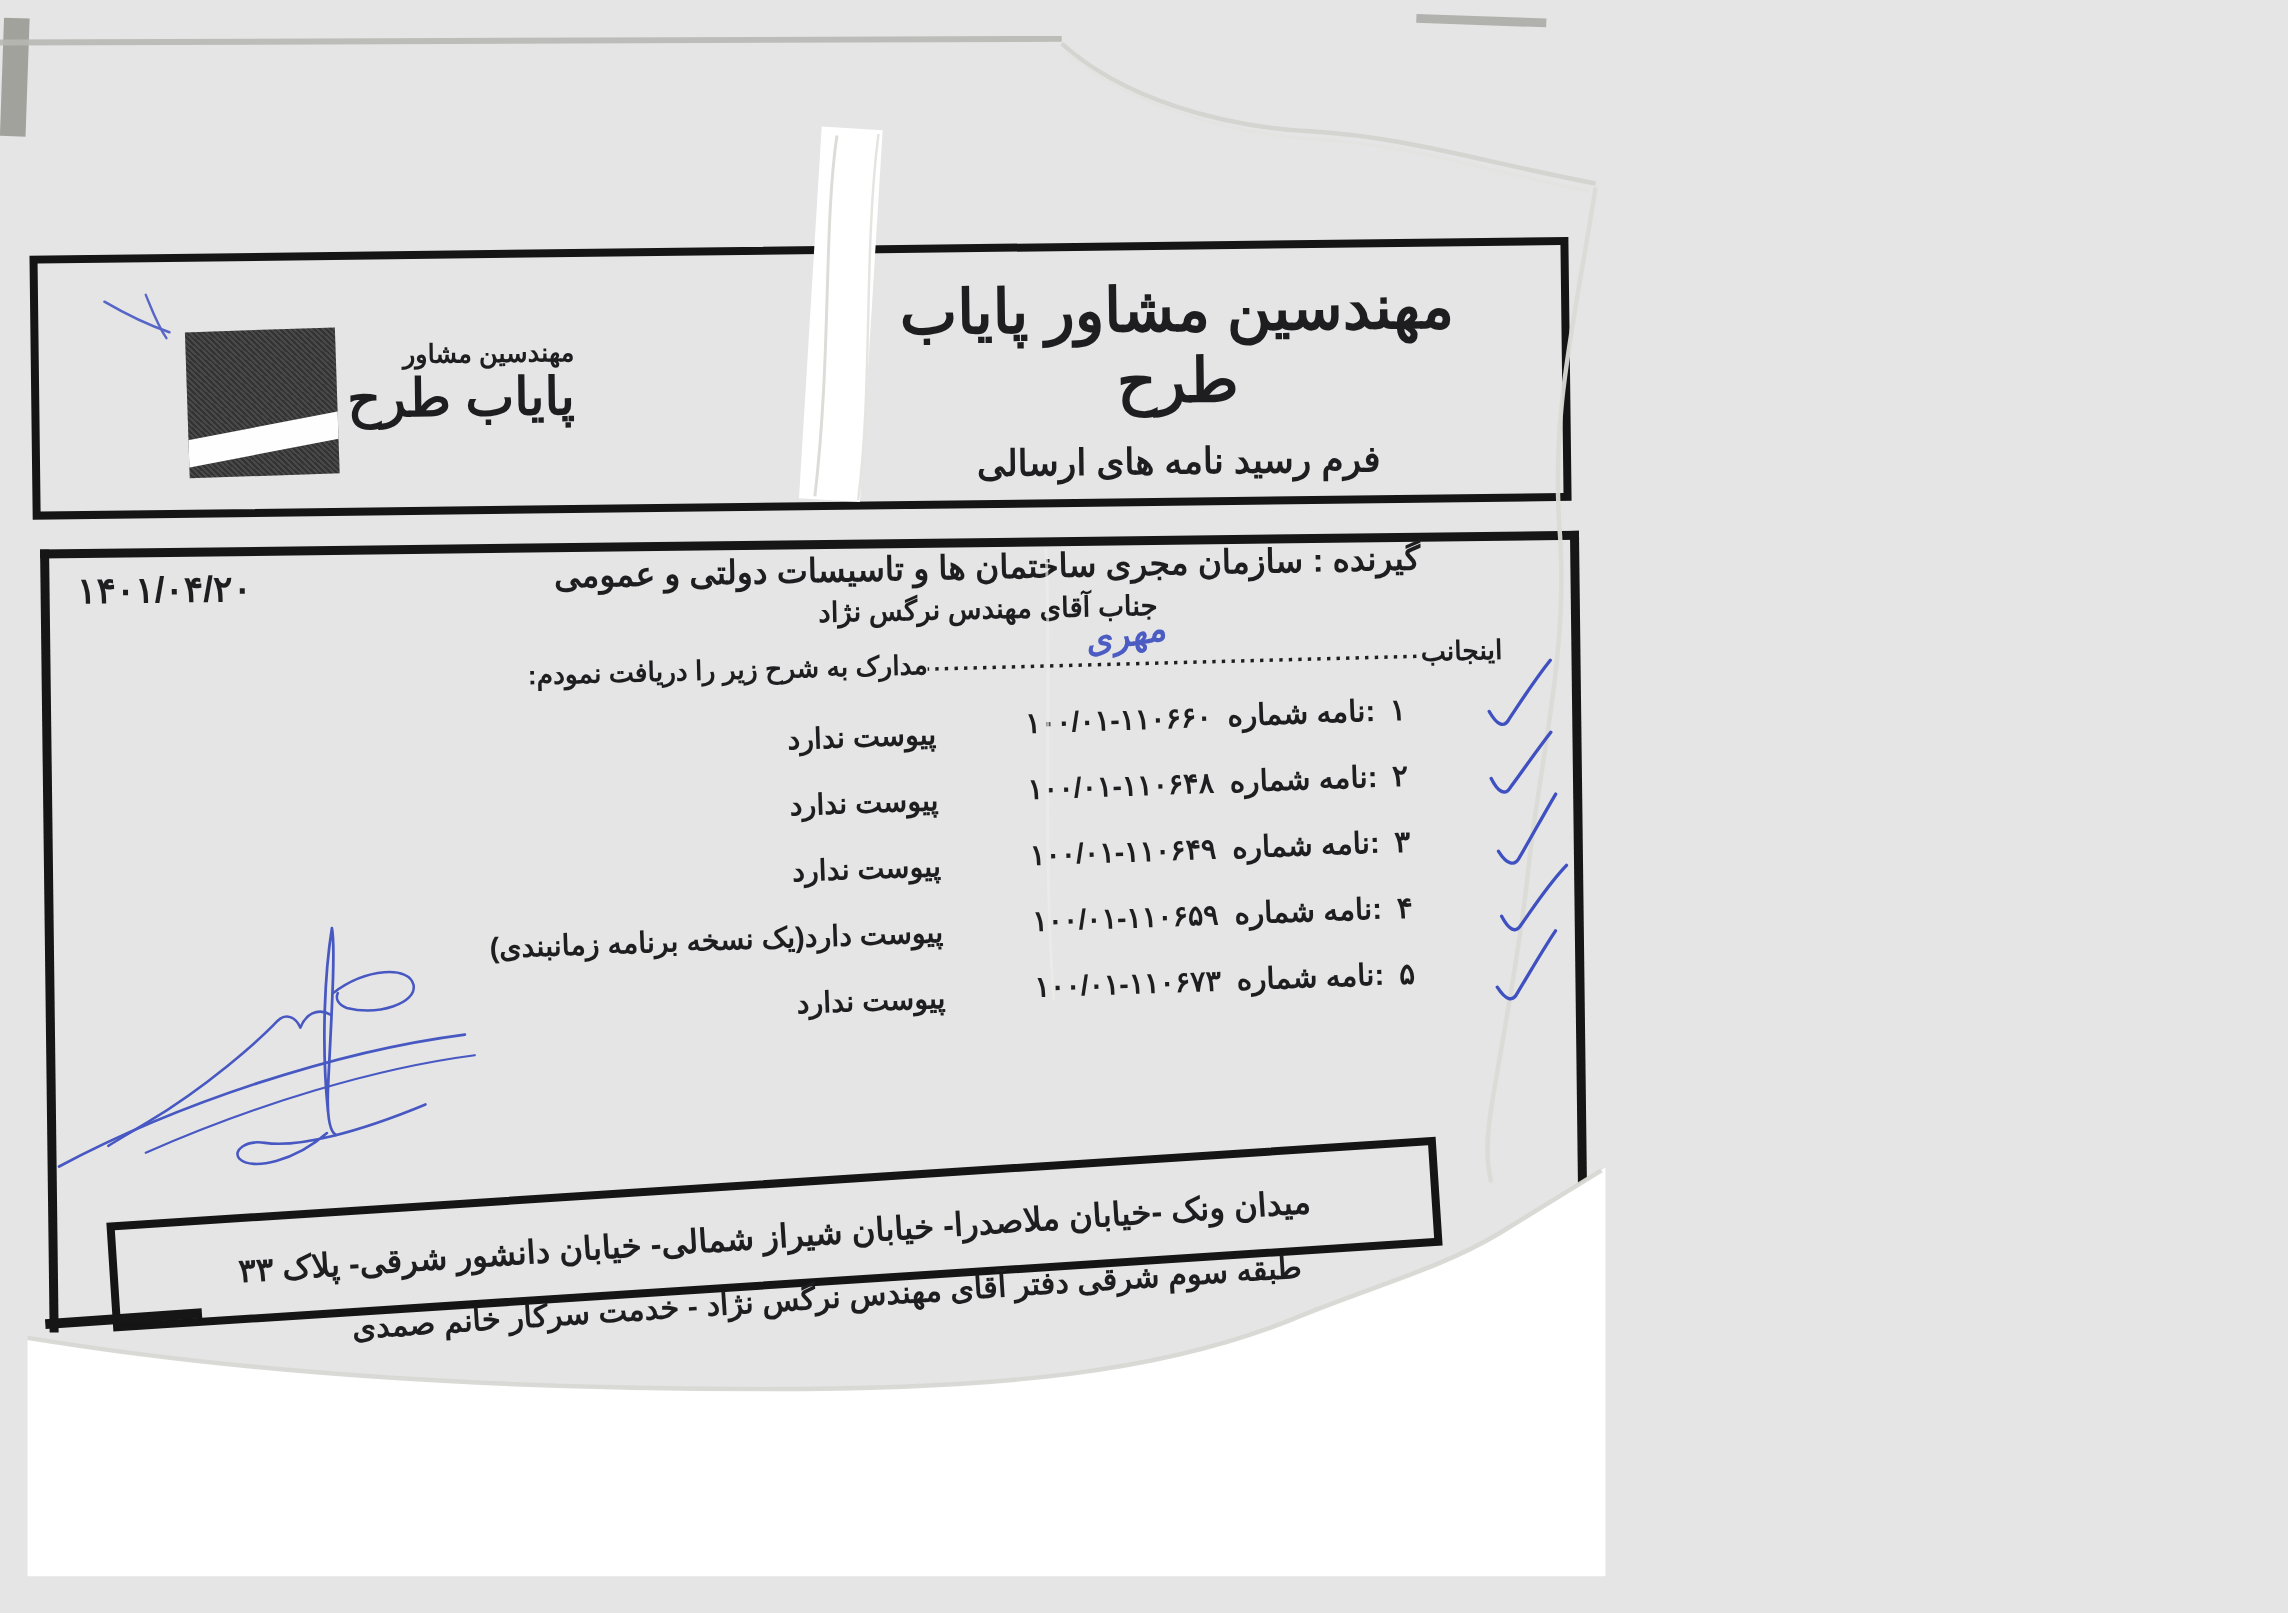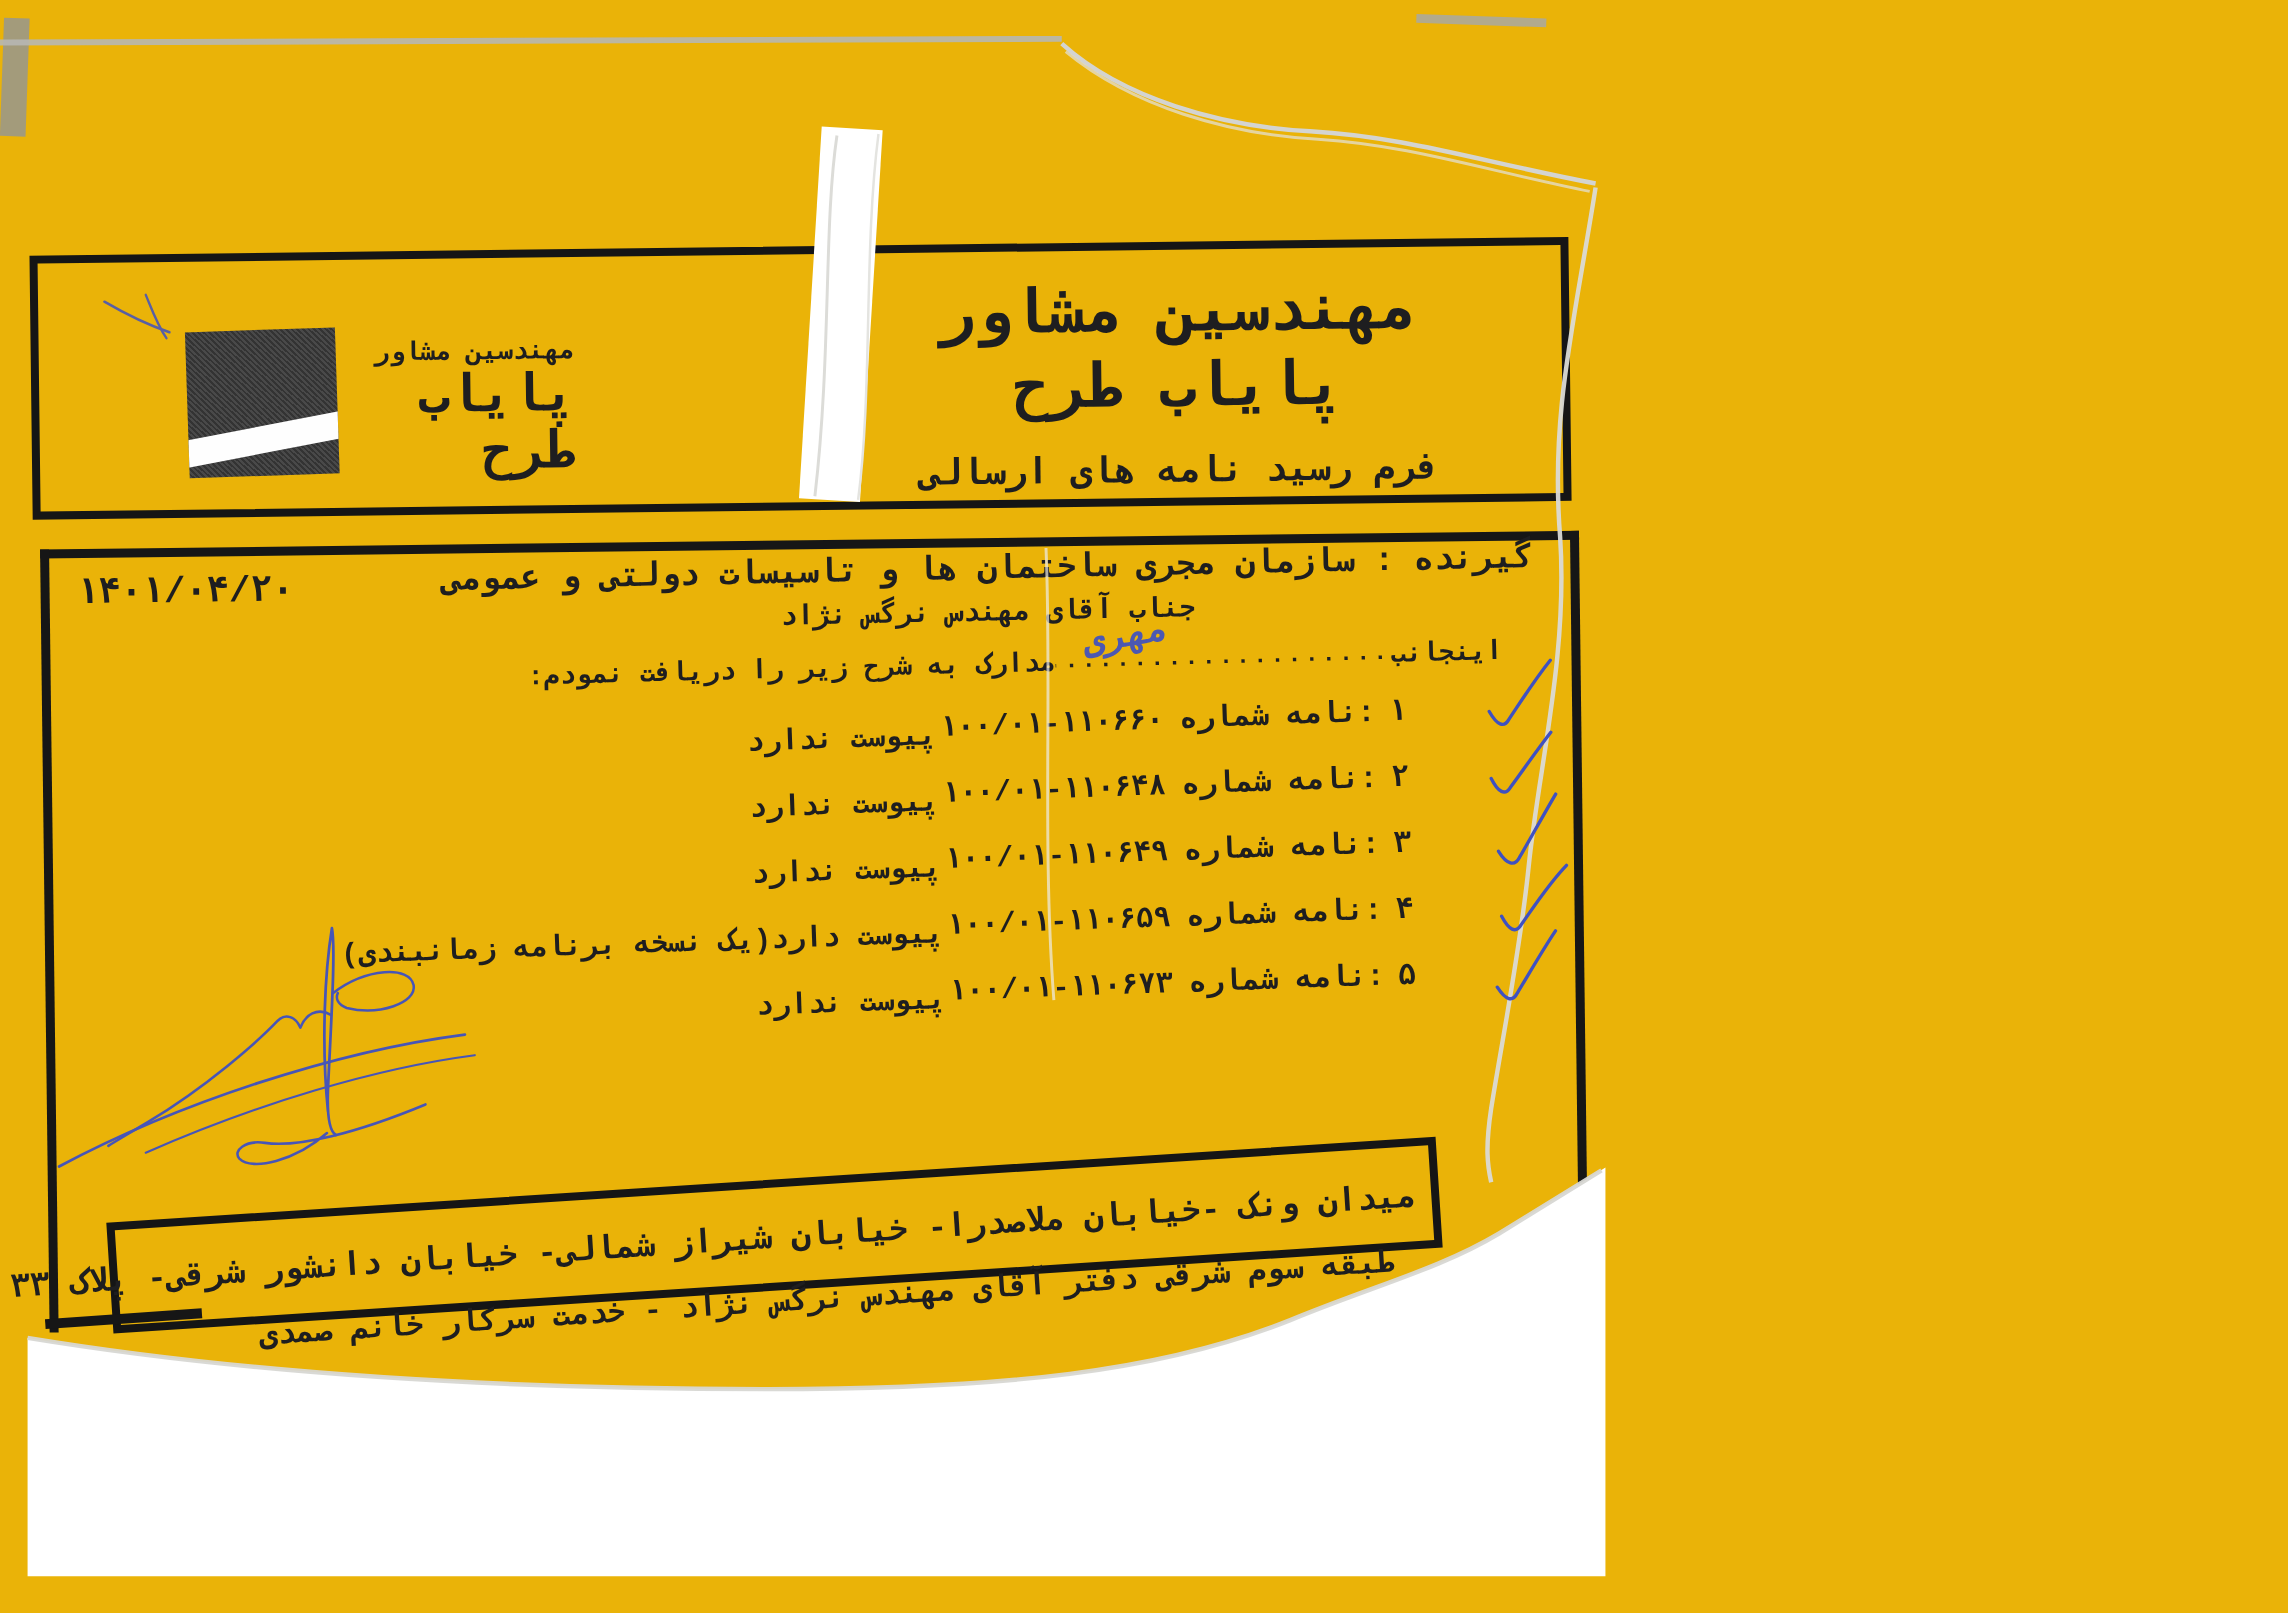--- a/index.html
+++ b/index.html
@@ -1,20 +1,20 @@
 <!DOCTYPE html>
 <html lang="fa" style="--ink: #3f51c1; --text: #1e1e20;"><head>
 <meta charset="utf-8">
 <style>
   * { margin:0; padding:0; box-sizing:border-box; }
   html,body { background:#ffffff; }
   .page {
     position:relative; width:2288px; height:1614px;
-    background:#eab308; overflow:hidden;
-    font-family:Liberation Mono, monospace;
+    background:#e5e5e5; overflow:hidden;
+    font-family:Liberation Sans, sans-serif;
     color:var(--text,#1e1e20);
   }
   .doc { position:absolute; inset:0; transform:rotate(-0.7deg); transform-origin:414px 296px; z-index:1; }
 
   
   .header-box {
     position:absolute; left:29.6px; top:251px; width:1539px; height:264px;
     border:8.9px solid #151515;
   }
   .logo-square {

